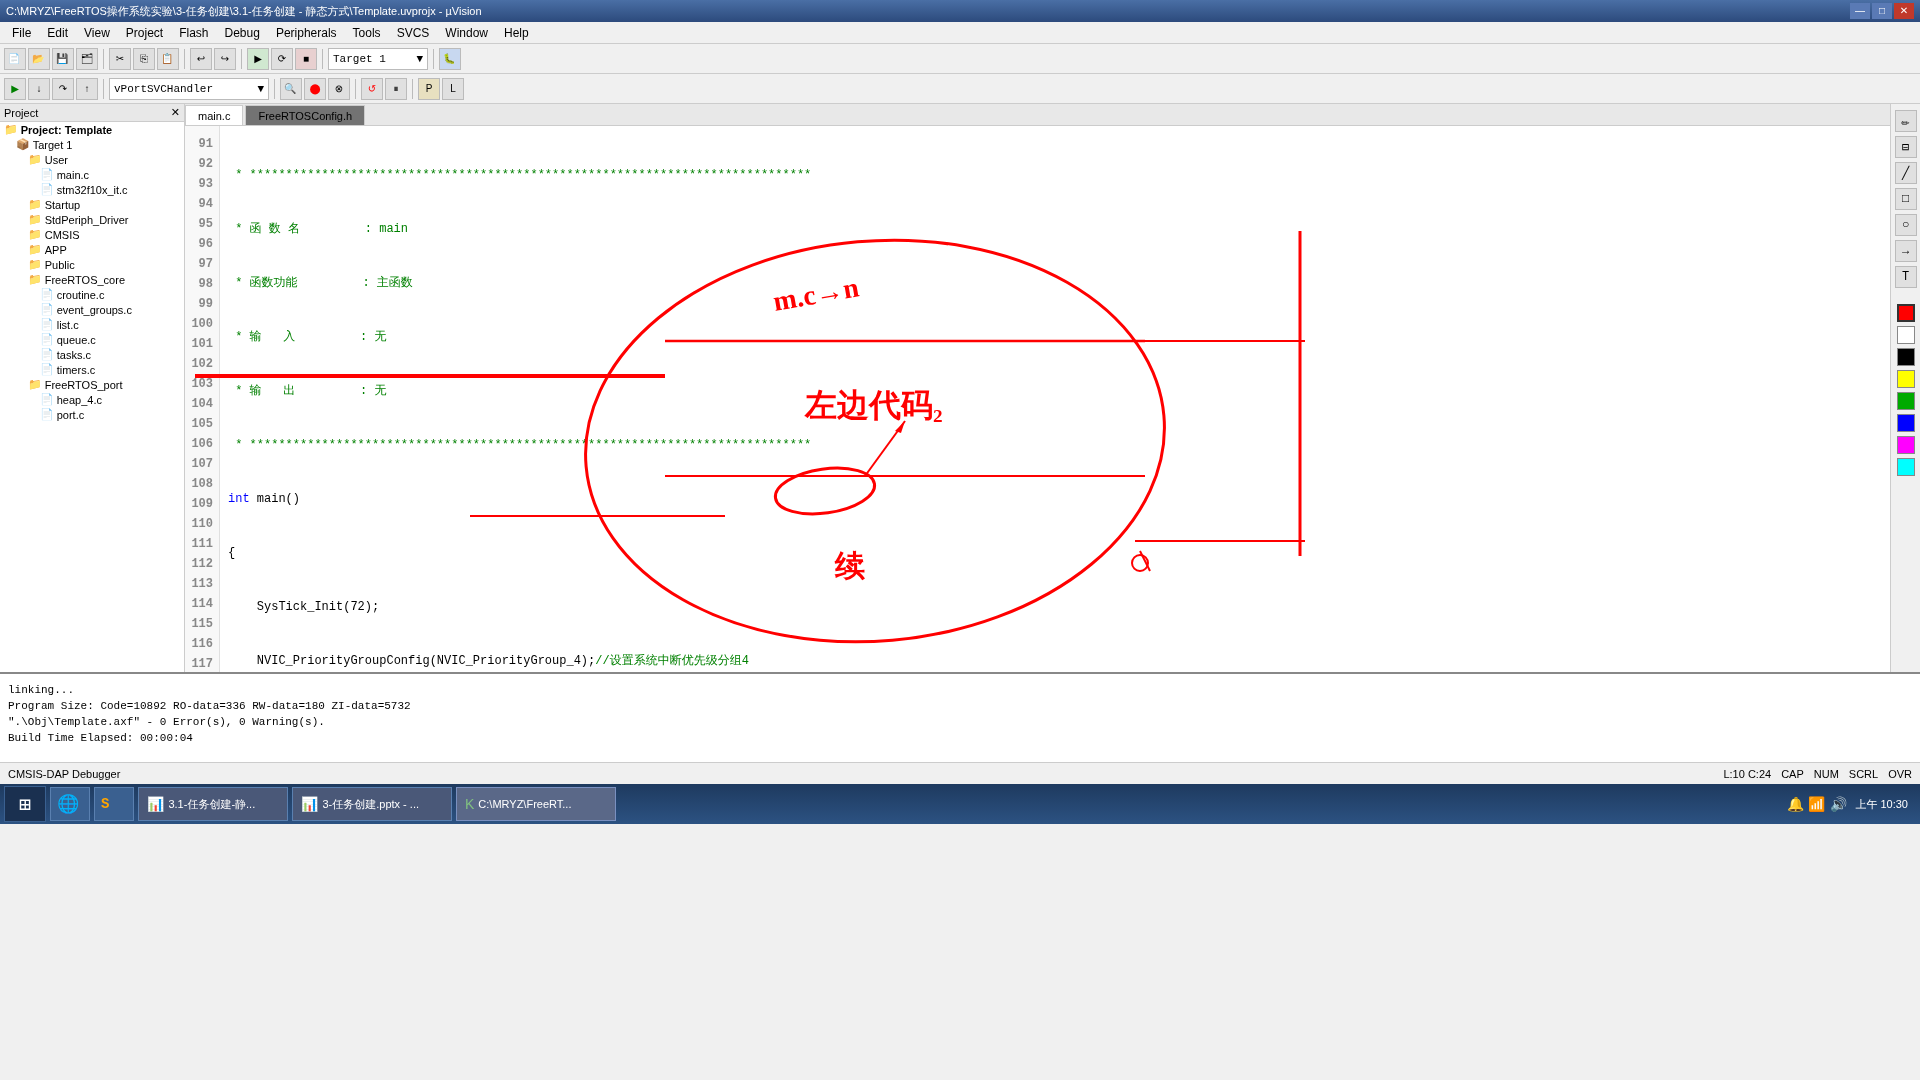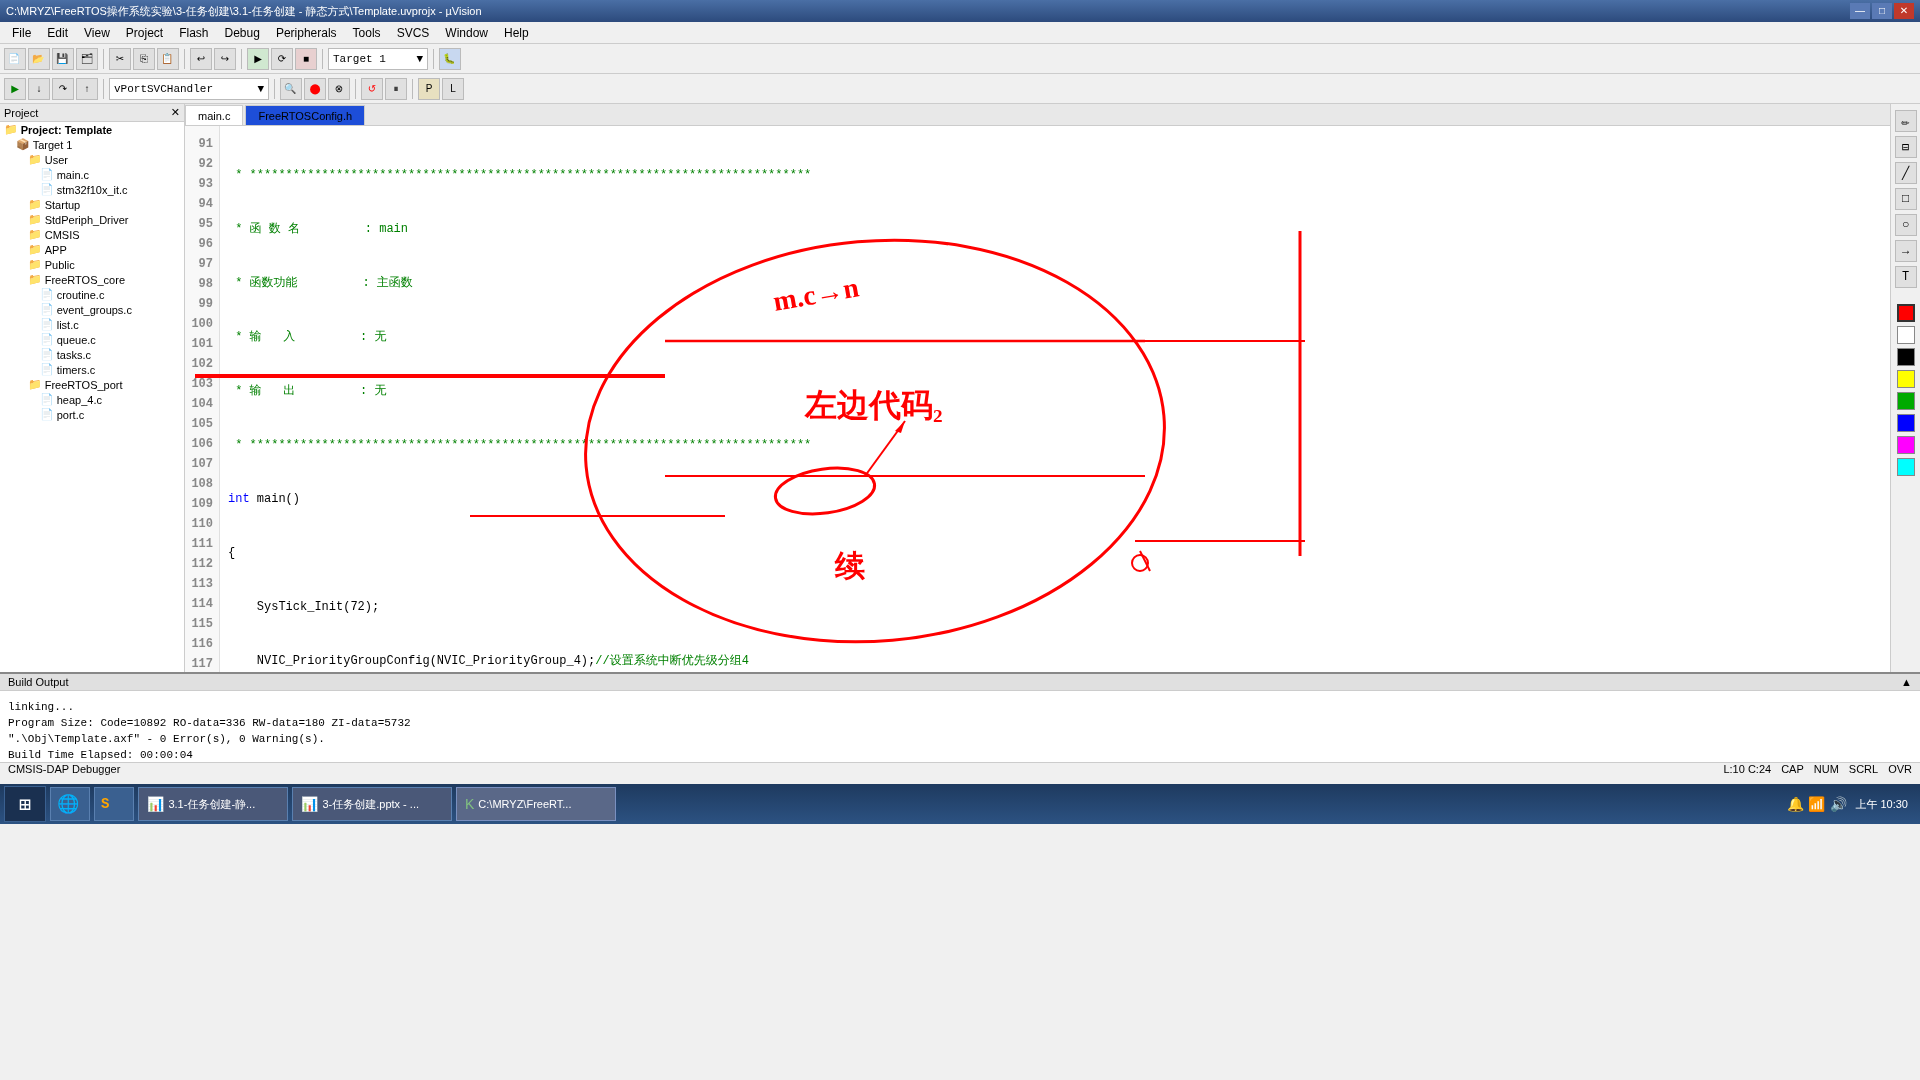--- a/index.html
+++ b/index.html
@@ -107,21 +107,21 @@
     }
     #tab-bar {
       height: 22px;
       background: #e8e8e8;
       border-bottom: 1px solid #ccc;
       display: flex;
       align-items: flex-end;
     }
     .tab {
       height: 20px; padding: 0 12px; border: 1px solid #ccc; border-bottom: none;
-      background: #1d4ed8; font-size: 11px; font-family: 'Segoe UI', sans-serif;
+      background: #737373; font-size: 11px; font-family: 'Segoe UI', sans-serif;
       display: inline-flex; align-items: center; cursor: pointer; margin-right: 2px;
     }
     .tab.active { background: white; border-bottom-color: white; }
 
     #code-container {
       display: flex;
       height: calc(100% - 22px);
       overflow: hidden;
       position: relative;
     }
@@ -510,33 +510,29 @@
     <div class="color-box" style="background:#000000;width:18px;height:18px;"></div>
     <div class="color-box" style="background:#ffff00;width:18px;height:18px;"></div>
     <div class="color-box" style="background:#00aa00;width:18px;height:18px;"></div>
     <div class="color-box" style="background:#0000ff;width:18px;height:18px;"></div>
     <div class="color-box" style="background:#ff00ff;width:18px;height:18px;"></div>
     <div class="color-box" style="background:#00ffff;width:18px;height:18px;"></div>
   </div>
 </div>
 
 <div id="build-output">
-  <div id="build-header">
-    <span style="font-family:Segoe UI,sans-serif;font-size:11px;">Build Output</span>
-    <span style="cursor:pointer;font-size:11px;">▲</span>
-  </div>
   <div id="build-content" style="padding:8px 8px;font-family:'Courier New',monospace;font-size:11px;line-height:16px;">
     <div>linking...</div>
     <div>Program Size: Code=10892  RO-data=336  RW-data=180  ZI-data=5732</div>
     <div>".\Obj\Template.axf" - 0 Error(s), 0 Warning(s).</div>
     <div>Build Time Elapsed:  00:00:04</div>
   </div>
 </div>
 
-<div id="statusbar" style="height:22px;background:#f0f0f0;border-top:1px solid #ccc;display:flex;align-items:flex-start;font-family:'Segoe UI',sans-serif;font-size:11px;padding:0 8px;justify-content:space-between;">
+<div id="statusbar" style="height:22px;background:#f0f0f0;border-top:1px solid #ccc;display:flex;align-items:center;font-family:'Segoe UI',sans-serif;font-size:11px;padding:0 8px;justify-content:space-between;">
   <div id="statusbar-left" style="display:flex;align-items:center;gap:20px;">
     <span>CMSIS-DAP Debugger</span>
   </div>
   <div id="statusbar-right" style="display:flex;align-items:center;">
     <span>L:10 C:24</span>
     <span>CAP</span>
     <span>NUM</span>
     <span>SCRL</span>
     <span>OVR</span>
   </div>

